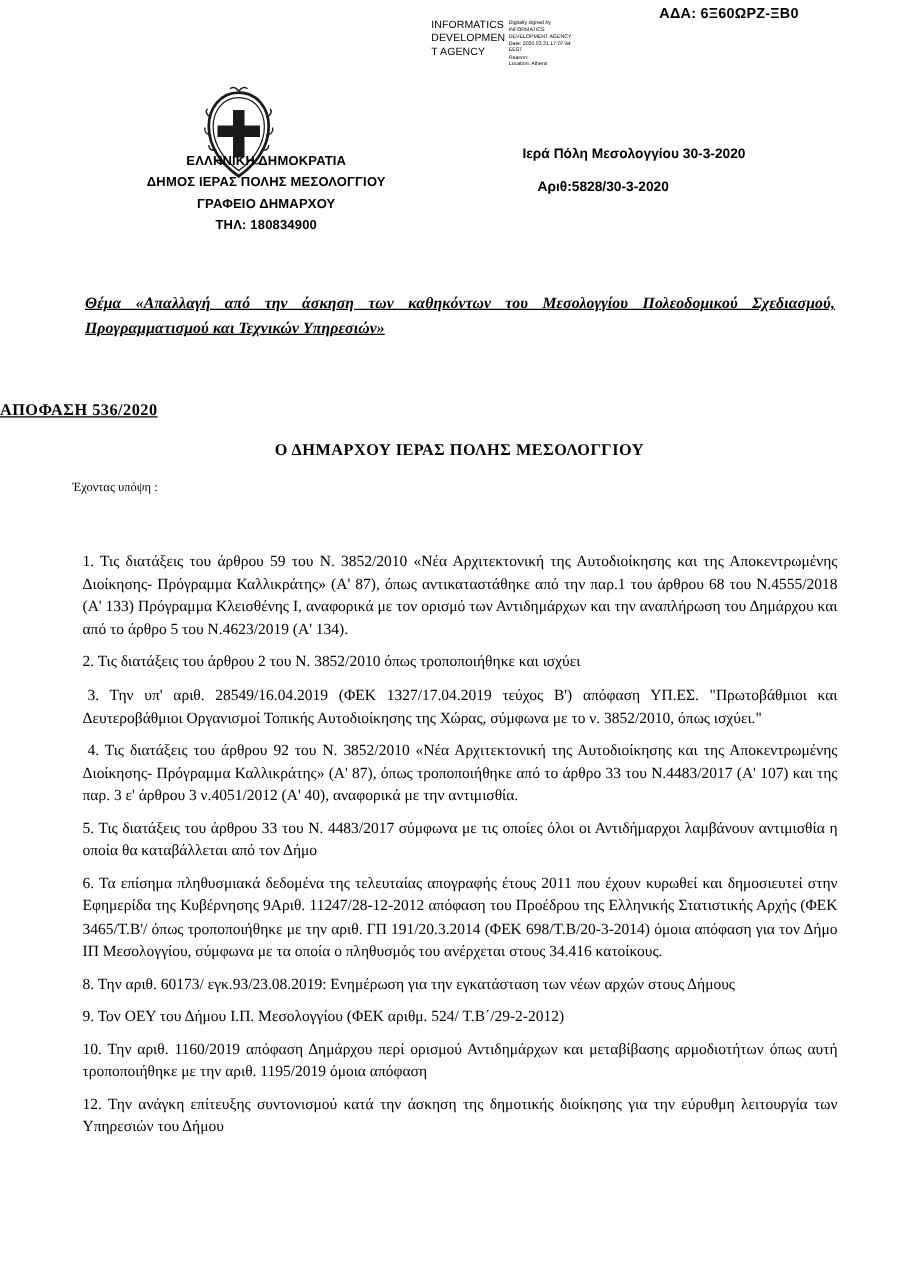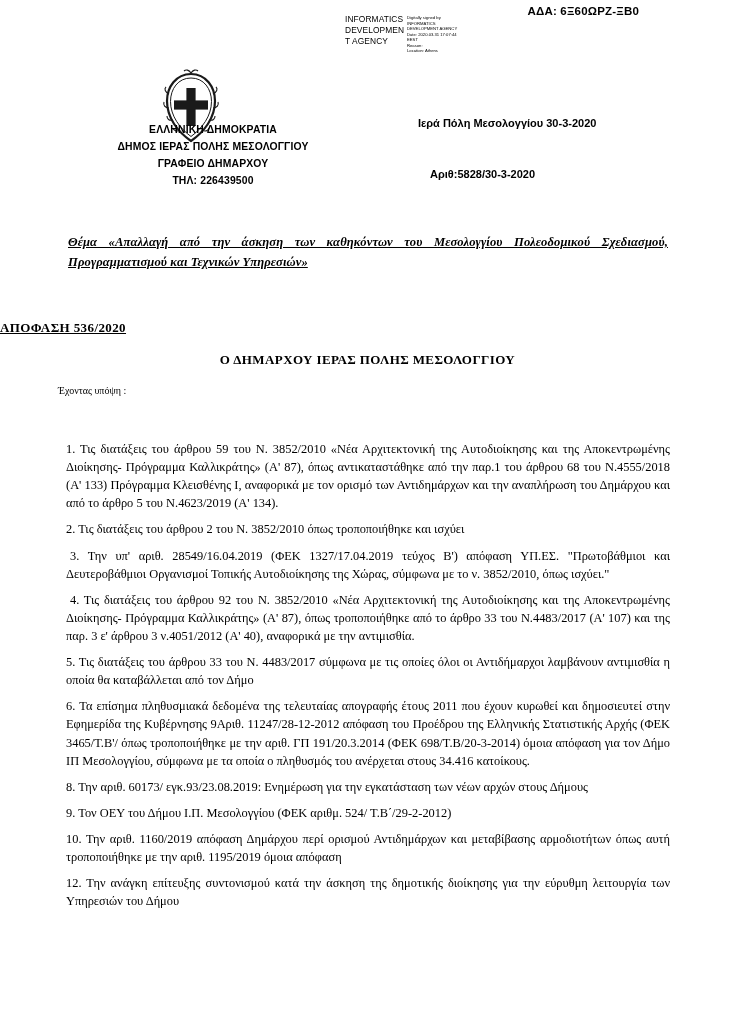--- a/index.html
+++ b/index.html
@@ -82,21 +82,21 @@
     position: absolute;
     top: 115px;
     left: 400px;
     width: 260px;
     font-family: "Liberation Sans", sans-serif;
     font-size: 11px;
     font-weight: bold;
     line-height: 1.5;
   }
   .meta .line1 { margin-left: 18px; }
-  .meta .line2 { margin-top: 34px; margin-left: 30px; }
+  .meta .line2 { margin-top: 10px; margin-left: 30px; }
   
   .subject {
     position: absolute;
     top: 232px;
     left: 68px;
     width: 600px;
     font-family: "Liberation Serif", serif;
     font-size: 12.6px;
     font-weight: bold;
     font-style: italic;
@@ -193,21 +193,21 @@
         <path d="M42 62 C45 64 48 63 49 60"></path>
         <path d="M31 5 C29 2 26 1 24 3"></path>
         <path d="M31 5 C33 2 36 1 38 3"></path>
       </g>
     </svg>
   </div>
 
   <div class="auth" style="white-space: pre-line;">ΕΛΛΗΝΙΚΗ ΔΗΜΟΚΡΑΤΙΑ
 ΔΗΜΟΣ  ΙΕΡΑΣ ΠΟΛΗΣ ΜΕΣΟΛΟΓΓΙΟΥ
 ΓΡΑΦΕΙΟ ΔΗΜΑΡΧΟΥ
-ΤΗΛ: 226439500</div>
+ΤΗΛ: 180834900</div>
 
   <div class="meta">
     <div class="line1">Ιερά Πόλη Μεσολογγίου 30-3-2020</div>
     <div class="line2">Αριθ:5828/30-3-2020</div>
   </div>
 
   <div class="subject">Θέμα «Απαλλαγή από την άσκηση των καθηκόντων  του  Μεσολογγίου  Πολεοδομικού Σχεδιασμού, Προγραμματισμού και Τεχνικών Υπηρεσιών»</div>
 
   <div class="dec-title">ΑΠΟΦΑΣΗ  536/2020</div>
   <div class="dec-sub">Ο ΔΗΜΑΡΧΟΥ ΙΕΡΑΣ ΠΟΛΗΣ ΜΕΣΟΛΟΓΓΙΟΥ</div>

